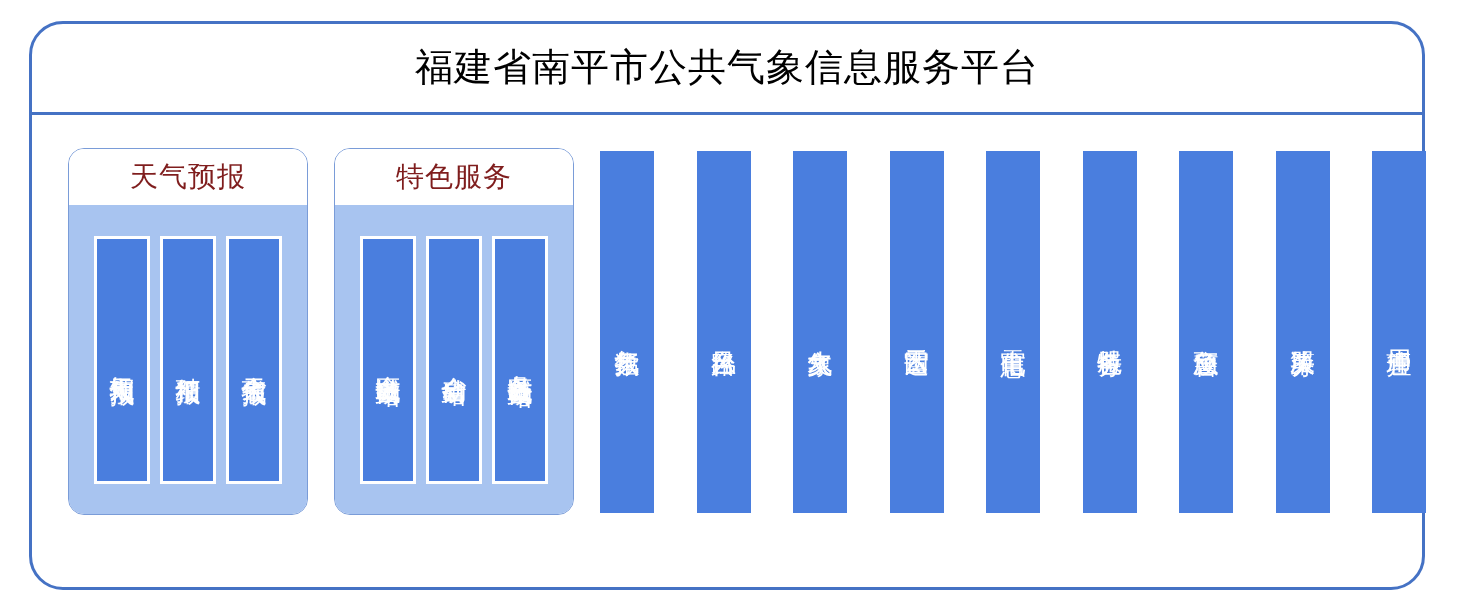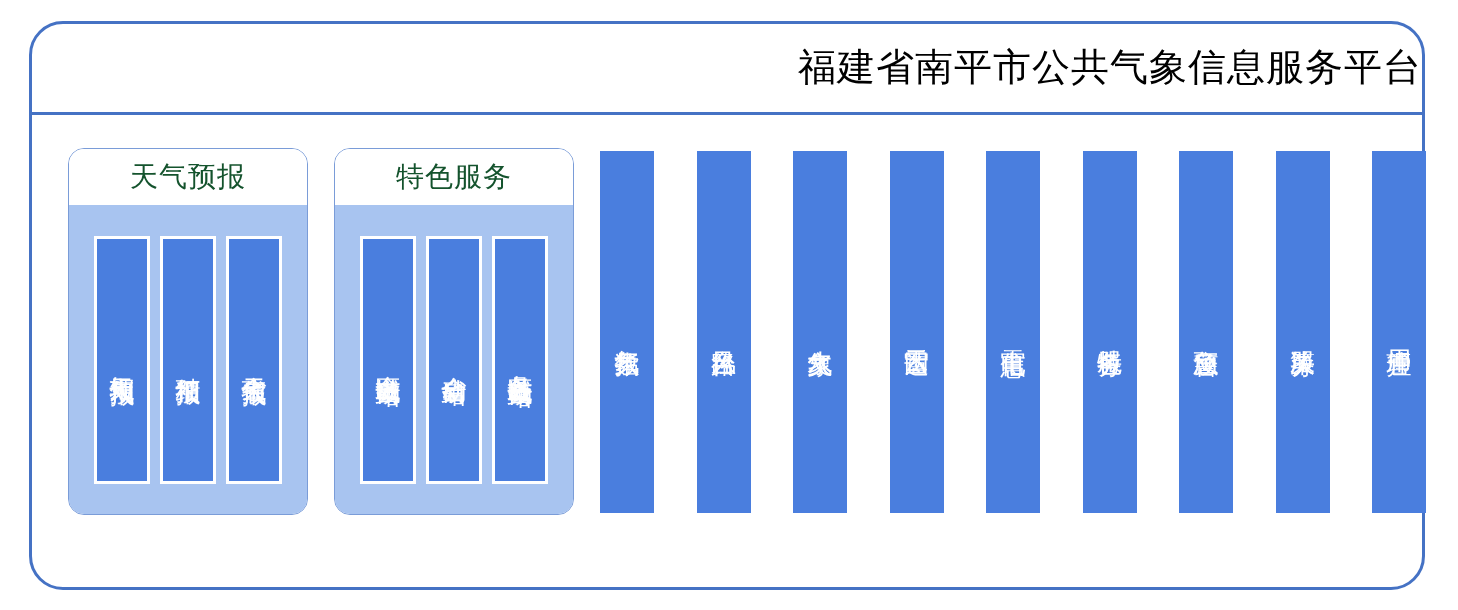--- a/index.html
+++ b/index.html
@@ -35,21 +35,21 @@
   }
 
   .title-bar {
     position: absolute;
     left: 0;
     top: 0;
     right: 0;
     height: 91px;
     display: flex;
     align-items: center;
-    justify-content: flex-end;
+    justify-content: center;
     border-bottom: 3px solid #4572c4;
     box-sizing: border-box;
   }
 
   .platform-title {
     font-size: 38px;
     line-height: 1.1;
     color: #000000;
     letter-spacing: 1px;
     white-space: nowrap;
@@ -81,21 +81,21 @@
 
   .group-header {
     height: 56px;
     display: flex;
     align-items: center;
     justify-content: center;
     background: #ffffff;
   }
   .group-header-label {
     font-size: 28px;
-    color: #14532d;
+    color: #7f1d1d;
     letter-spacing: 1px;
     white-space: nowrap;
   }
 
   .group-body {
     position: absolute;
     left: 0;
     right: 0;
     top: 56px;
     bottom: 0;

